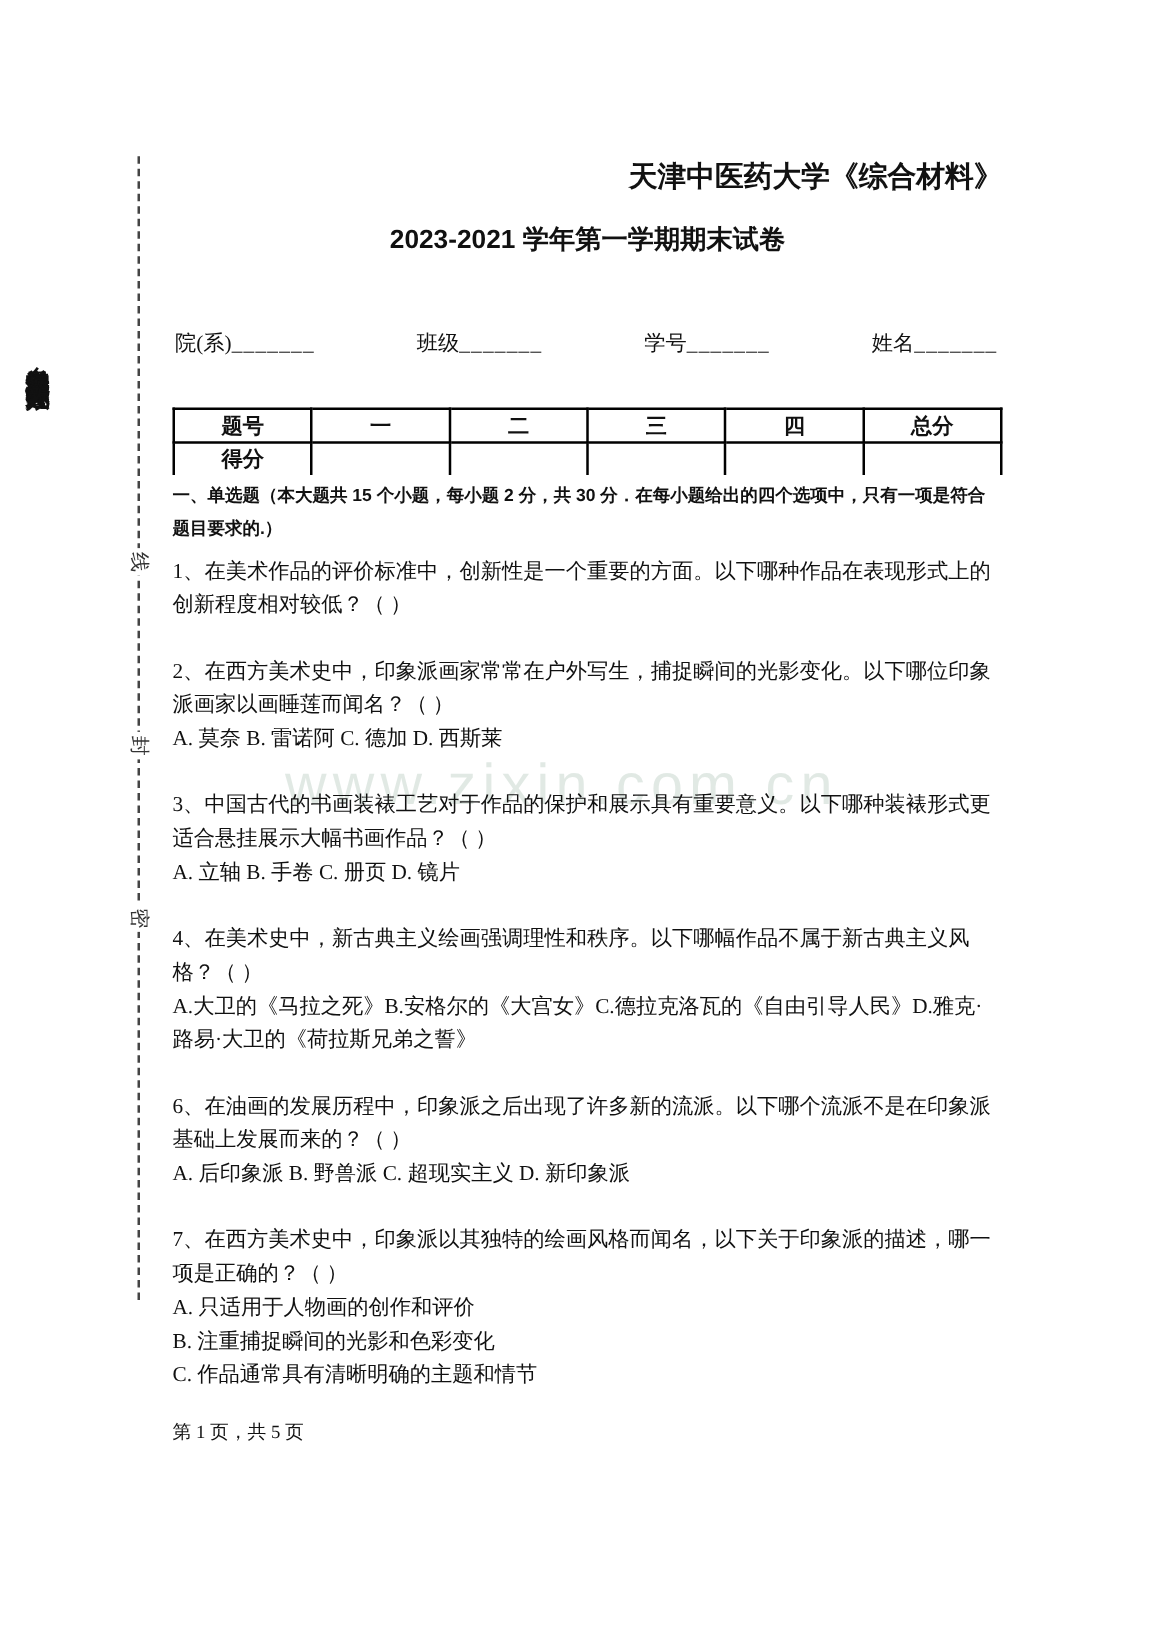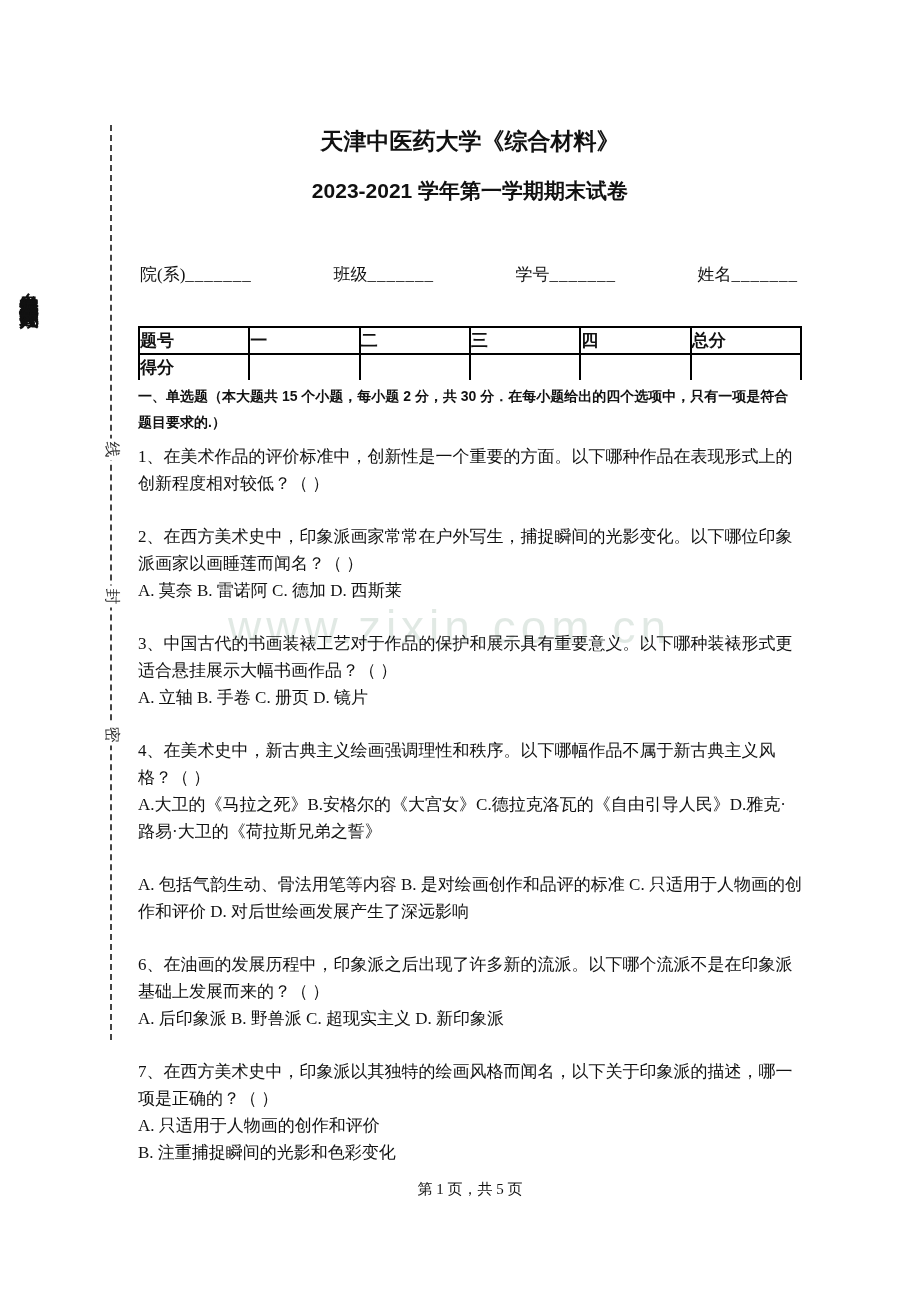--- a/index.html
+++ b/index.html
@@ -29,21 +29,21 @@
     background:#ffffff; font-size:16px; color:#333;
     transform:rotate(90deg); padding:3px 0;
   }
   .seal-char.c0 { top:436px; }
   .seal-char.c1 { top:583px; }
   .seal-char.c2 { top:721px; }
 
   .content { position:absolute; left:138px; top:118px; width:664px; }
 
   .title {
-    margin:8px 0 20px; text-align:center;
+    margin:8px 0 20px; text-align:right;
     font-family:"Liberation Sans", sans-serif;
     font-size:23px; font-weight:bold;
   }
   .subtitle {
     margin:0 0 58px; text-align:center;
     font-family:"Liberation Sans", sans-serif;
     font-size:21px; font-weight:bold;
   }
   .fields {
     display:flex; justify-content:space-between;
@@ -51,43 +51,43 @@
   }
   .field { white-space:nowrap; }
   .field .blank { letter-spacing:1px; }
 
   table.score-table {
     width:100%; border-collapse:collapse;
     font-size:17px; table-layout:fixed;
   }
   table.score-table td {
     border:2px solid #000; height:25px;
-    text-align:left; padding:0;
+    text-align:center; padding:0;
     font-weight:bold;
   }
   table.score-table tr.score-row td { border-bottom:none; font-weight:bold; }
 
   .section-heading {
     font-family:"Liberation Sans", sans-serif;
     font-weight:bold; font-size:14px; line-height:26px;
     margin:3px 0 8px;
   }
   .question { margin-bottom:26px; font-size:17px; line-height:27px; }
   .question p { margin:0; }
 
   .watermark {
     position:absolute; left:228px; top:600px;
     font-family:"Liberation Sans", sans-serif;
     font-size:46px; letter-spacing:5px;
     color:#14532d; opacity:0.12;
     white-space:nowrap; pointer-events:none;
   }
   .footer {
-    position:absolute; left:138px; top:1180px; width:664px;
-    text-align:center; font-size:15px;
+    position:absolute; left:138px; top:1136px; width:664px;
+    text-align:left; font-size:15px;
   }
 </style>
 </head>
 <body>
 
 <div class="page">
 
   <div class="side-notice">自觉遵守考场纪律如考试作弊此答卷无效</div>
 
   <div class="seal-line"></div>
@@ -145,31 +145,31 @@
       <p>3、中国古代的书画装裱工艺对于作品的保护和展示具有重要意义。以下哪种装裱形式更适合悬挂展示大幅书画作品？（ ）</p>
       <p>A. 立轴 B. 手卷 C. 册页 D. 镜片</p>
     </div>
 
     <div class="question">
       <p>4、在美术史中，新古典主义绘画强调理性和秩序。以下哪幅作品不属于新古典主义风格？（ ）</p>
       <p>A.大卫的《马拉之死》B.安格尔的《大宫女》C.德拉克洛瓦的《自由引导人民》D.雅克·路易·大卫的《荷拉斯兄弟之誓》</p>
     </div>
 
     <div class="question">
-      <p>A. 包括气韵生动、骨法用笔等内容 B. 是对绘画创作和品评的标准 C. 只适用于人物画的创作和评价 D. 对后世绘画发展产生了深远影响</p>
     </div>
 
     <div class="question">
       <p>6、在油画的发展历程中，印象派之后出现了许多新的流派。以下哪个流派不是在印象派基础上发展而来的？（ ）</p>
       <p>A. 后印象派 B. 野兽派 C. 超现实主义 D. 新印象派</p>
     </div>
 
     <div class="question">
       <p>7、在西方美术史中，印象派以其独特的绘画风格而闻名，以下关于印象派的描述，哪一项是正确的？（ ）</p>
       <p>A. 只适用于人物画的创作和评价</p>
       <p>B. 注重捕捉瞬间的光影和色彩变化</p>
+      <p>C. 作品通常具有清晰明确的主题和情节</p>
     </div>
 
   </div>
 
   <div class="footer">第 1 页，共 5 页</div>
 
 </div>
 
 </body></html>

